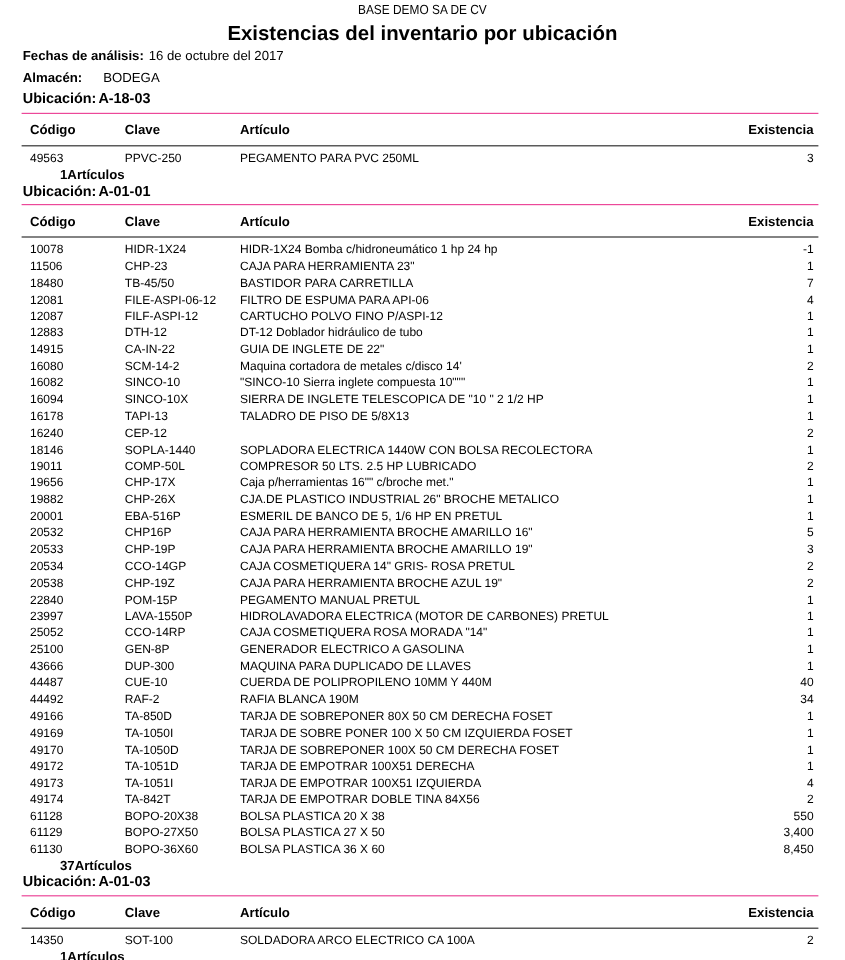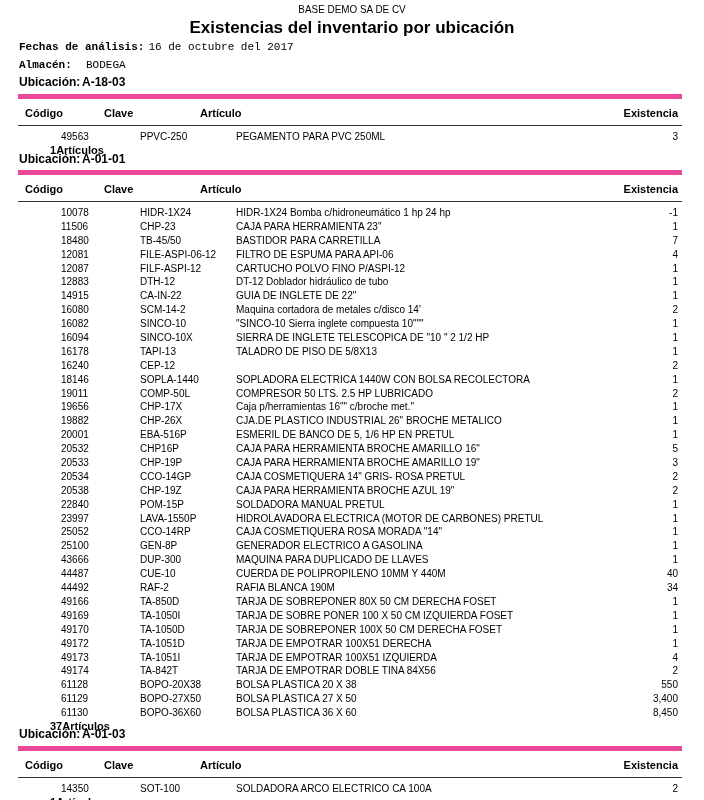--- a/index.html
+++ b/index.html
@@ -1,32 +1,32 @@
 <!DOCTYPE html>
 <html><head>
 <meta charset="utf-8">
 <style>
   html, body { margin: 0; padding: 0; background: #ffffff; }
   body { width: 704px; height: 800px; overflow: hidden; position: relative; color: #000; font-family: "Liberation Sans", sans-serif; }
   .company { position: absolute; top: 3px; left: 0; width: 704px; text-align: center; font-size: 11px; transform: scaleX(0.9); }
   .title { position: absolute; top: 18px; left: 0; width: 704px; text-align: center; font-size: 17px; font-weight: bold; }
-  .meta { position: absolute; left: 19px; font-size: 11px; font-family: Liberation Mono, monospace; }
+  .meta { position: absolute; left: 19px; font-size: 11px; }
   .meta .lbl { font-weight: bold; display: inline-block; }
   .meta .val { display: inline-block; }
   #fechas { top: 41px; }
   #fechas .val { margin-left: 4px; }
   #almacen { top: 59px; }
   #almacen .lbl { width: 67px; }
   .ubic-line { position: absolute; left: 19px; font-size: 12px; font-weight: bold; }
   .ubic-line .lbl { display: inline-block; width: 63px; }
   .section { position: absolute; left: 18px; width: 664px; }
-  .hdr { position: relative; height: 26px; border-top: 5px solid #ec4899; border-bottom: 1px solid #333; font-size: 11px; font-weight: bold; }
+  .hdr { position: relative; height: 26px; border-top: 1px solid #ec4899; border-bottom: 1px solid #333; font-size: 11px; font-weight: bold; }
   .hdr span { position: absolute; top: 8px; }
   .c1 { left: 7px; } .c2 { left: 86px; } .c3 { left: 182px; } .c4 { right: 4px; text-align: right; }
-  .rows { padding-top: 4px; margin-left: 36px; }
+  .rows { padding-top: 4px; }
   .row { position: relative; height: 13.9px; font-size: 10px; }
   .row span { position: absolute; top: 1px; white-space: nowrap; }
   .count { font-size: 11px; font-weight: bold; margin-left: 32px; height: 13px; line-height: 13px; }
   .count .num { display: inline-block; }
 </style>
 </head>
 <body>
 
 <div class="company">BASE DEMO SA DE CV</div>
 <div class="title">Existencias del inventario por ubicación</div>
@@ -192,21 +192,21 @@
         </div>
         <div class="row">
           <span class="c1">20538</span>
           <span class="c2">CHP-19Z</span>
           <span class="c3">CAJA PARA HERRAMIENTA BROCHE AZUL 19"</span>
           <span class="c4">2</span>
         </div>
         <div class="row">
           <span class="c1">22840</span>
           <span class="c2">POM-15P</span>
-          <span class="c3">SOLDADORA MANUAL PRETUL</span>
+          <span class="c3">PEGAMENTO MANUAL PRETUL</span>
           <span class="c4">1</span>
         </div>
         <div class="row">
           <span class="c1">23997</span>
           <span class="c2">LAVA-1550P</span>
           <span class="c3">HIDROLAVADORA ELECTRICA (MOTOR DE CARBONES) PRETUL</span>
           <span class="c4">1</span>
         </div>
         <div class="row">
           <span class="c1">25052</span>

